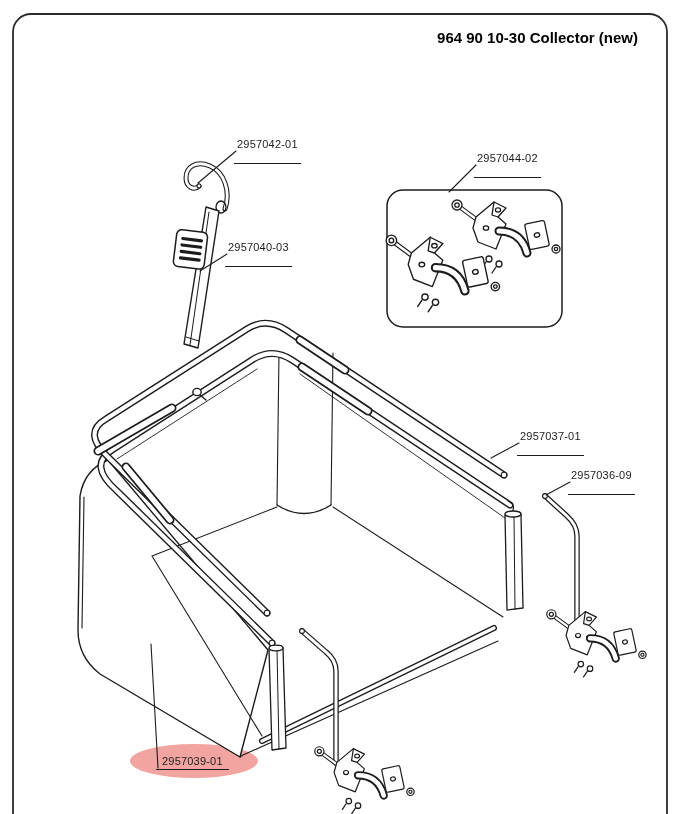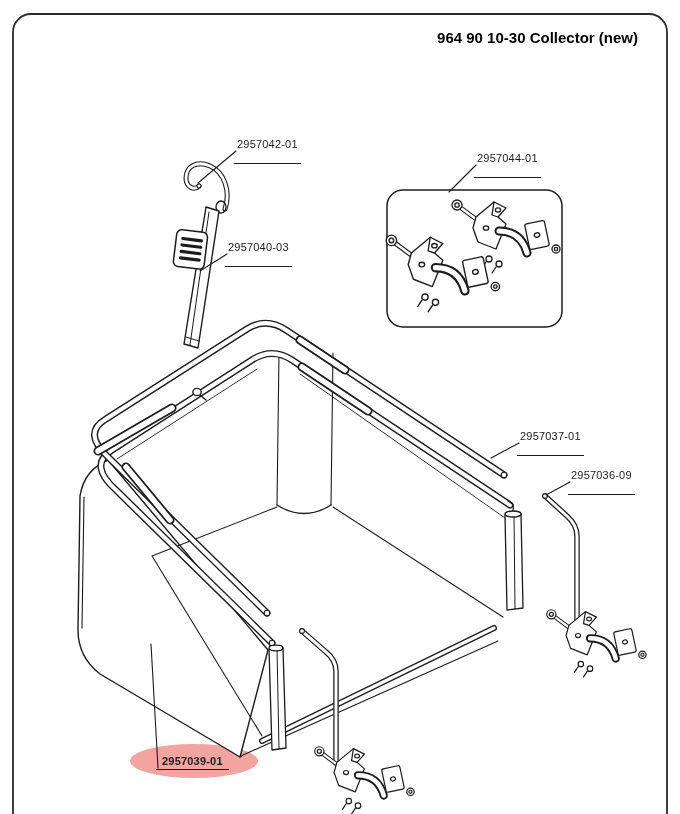--- a/index.html
+++ b/index.html
@@ -5,21 +5,21 @@
   html,body{margin:0;padding:0;background:#fff;}
   body{width:680px;height:814px;position:relative;overflow:hidden;
        font-family:"Liberation Sans",sans-serif;}
   #stage{position:absolute;left:0;top:0;width:680px;height:814px;}
   svg{position:absolute;left:0;top:0;}
   .page-title{position:absolute;top:29px;right:42px;font-size:15px;font-weight:bold;
               color:#000;white-space:nowrap;}
   .plabel{position:absolute;font-size:11px;color:#1c1c1c;line-height:12px;
           border-bottom:1.2px solid #1c1c1c;padding:0 3px 13px 3px;
           letter-spacing:.2px;white-space:nowrap;background:transparent;}
-  .plabel.wide{padding:0 6px 2px 6px;font-weight:bold;}
+  .plabel.wide{padding:0 6px 2px 6px;}
 </style>
 </head>
 <body>
 
 <div id="stage">
 
 <svg width="680" height="814" viewBox="0 0 680 814">
 
   <rect x="13" y="14" width="654" height="830" rx="18" fill="none" stroke="#2b2b2b" stroke-width="1.8"></rect>
 
@@ -159,18 +159,18 @@
       <path d="M570,482 L546,495"></path>
       <path d="M158,768 L151,644"></path>
     </g>
   </g>
 </svg>
 
 <div class="page-title">964 90 10-30 Collector (new)</div>
 
 <div class="plabel" style="left:234px;top:138px">2957042-01</div>
 <div class="plabel" style="left:225px;top:241px">2957040-03</div>
-<div class="plabel" style="left:474px;top:152px">2957044-01</div>
+<div class="plabel" style="left:474px;top:152px">2957044-02</div>
 <div class="plabel" style="left:517px;top:430px">2957037-01</div>
 <div class="plabel" style="left:568px;top:469px">2957036-09</div>
 <div class="plabel wide" style="left:156px;top:755px">2957039-01</div>
 
 </div>
 
 </body></html>

